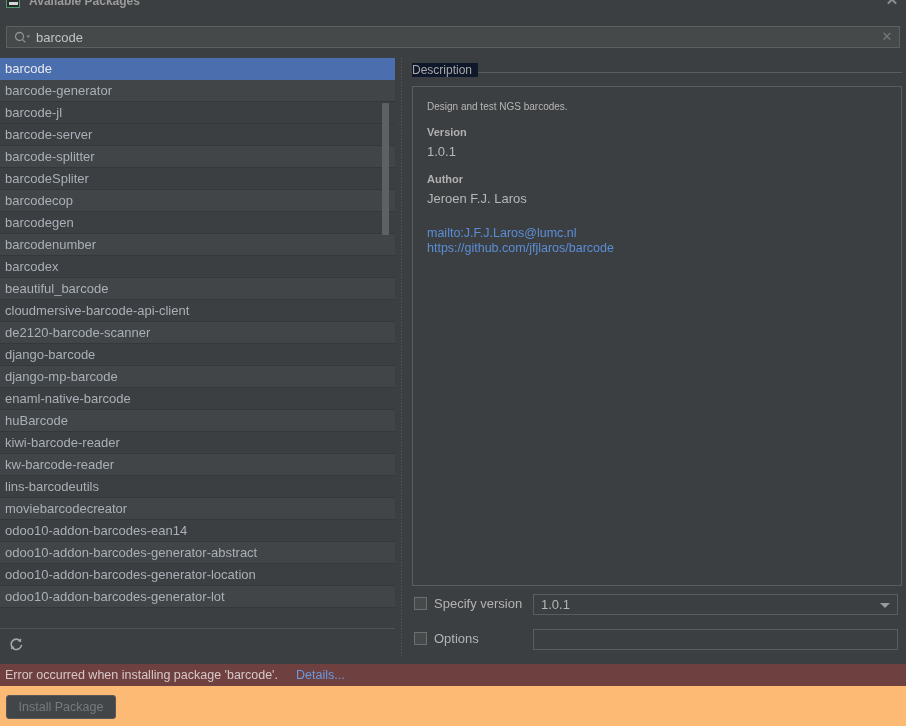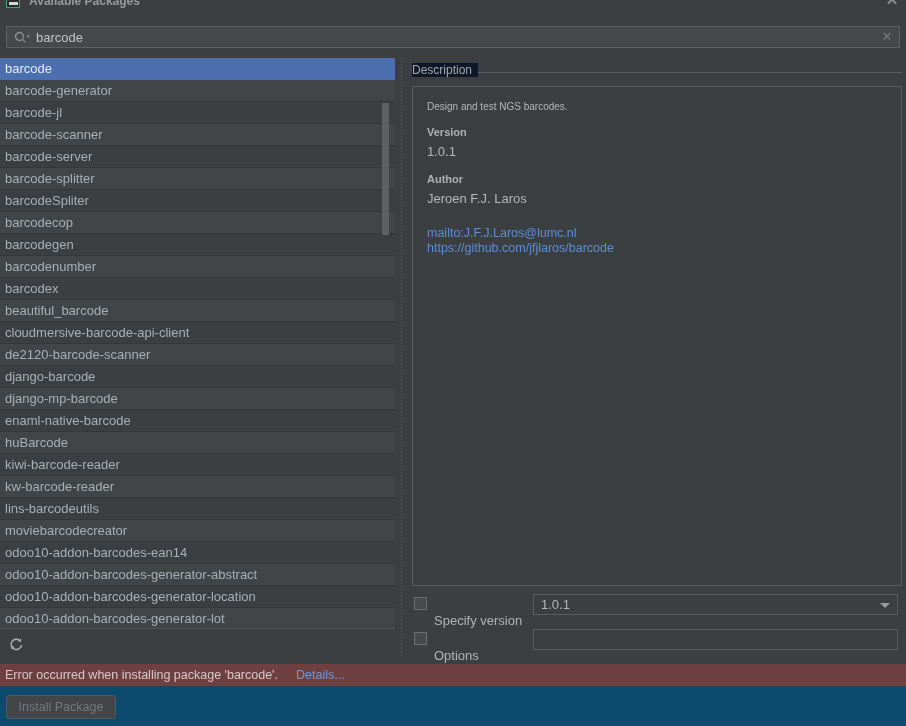--- a/index.html
+++ b/index.html
@@ -271,21 +271,20 @@
     cursor: pointer;
   }
   .opt-label {
     position: absolute;
     left: 26px; top: 0;
     line-height: 20px;
     font-size: 13px;
     color: #b3b3b3;
     white-space: nowrap;
     cursor: default;
-    margin-top: 17px;
   }
   .combo {
     position: absolute;
     left: 125px; top: 0;
     width: 365px;
     height: 21px;
     background: #3c3f41;
     border: 1px solid #5a5e60;
     box-sizing: border-box;
     cursor: pointer;
@@ -353,21 +352,21 @@
     text-decoration: none;
     cursor: pointer;
   }
 
   
   .btnbar {
     position: absolute;
     left: 0; top: 686px;
     width: 906px;
     height: 40px;
-    background: #0c4a6e;
+    background: #fdba74;
   }
   .btn {
     position: absolute;
     top: 9px;
     height: 24px;
     line-height: 22px;
     text-align: center;
     background: #4c5052;
     border: 1px solid #5e6264;
     border-radius: 3px;
@@ -405,21 +404,20 @@
   </span>
   <input class="search-input" type="text" value="barcode" style="">
   <div class="search-clear">✕</div>
 </div>
 
 <div class="list-panel">
   <div class="list-scrollarea" id="pkg-list">
       <div class="pkg-row selected">barcode</div>
       <div class="pkg-row alt">barcode-generator</div>
       <div class="pkg-row">barcode-jl</div>
-      <div class="pkg-row alt">barcode-scanner</div>
       <div class="pkg-row">barcode-server</div>
       <div class="pkg-row alt">barcode-splitter</div>
       <div class="pkg-row">barcodeSpliter</div>
       <div class="pkg-row alt">barcodecop</div>
       <div class="pkg-row">barcodegen</div>
       <div class="pkg-row alt">barcodenumber</div>
       <div class="pkg-row">barcodex</div>
       <div class="pkg-row alt">beautiful_barcode</div>
       <div class="pkg-row">cloudmersive-barcode-api-client</div>
       <div class="pkg-row alt">de2120-barcode-scanner</div>

